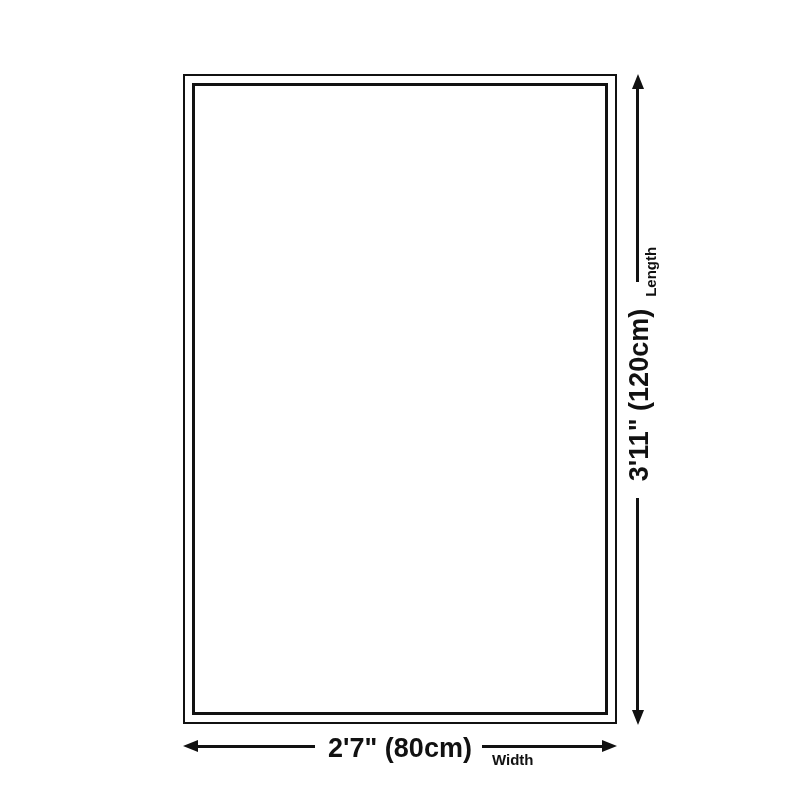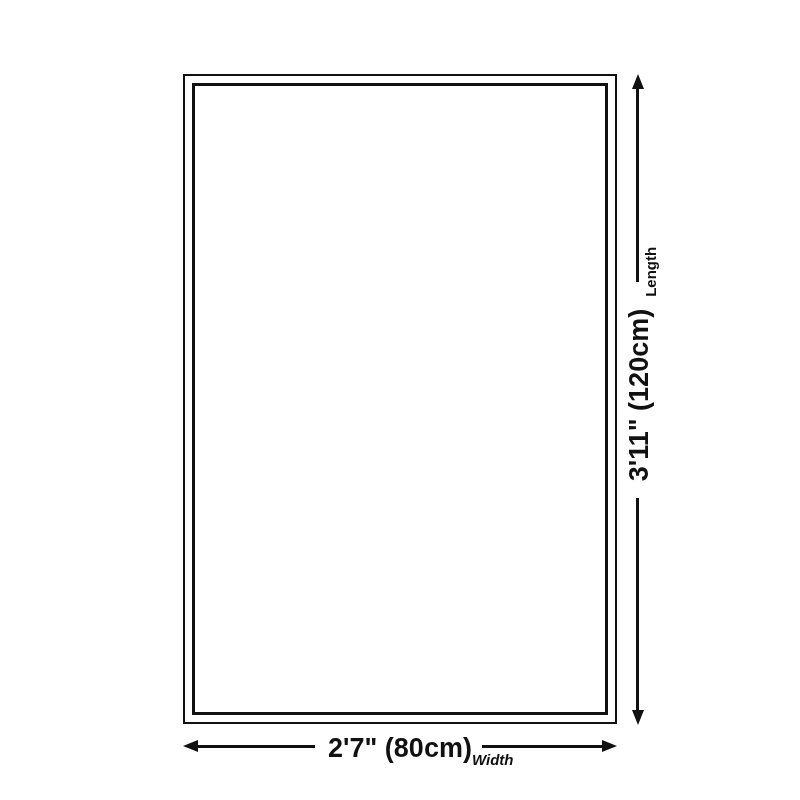--- a/index.html
+++ b/index.html
@@ -73,21 +73,21 @@
     position: relative;
     top: 8px;
   }
   .htext {
     position: absolute;
     left: 400px; top: 748px;
     transform: translate(-50%, -50%);
   }
   .hsub {
     position: absolute;
-    left: 472px; top: 751px; font-style: italic;
+    left: 492px; top: 751px;
   }
 </style>
 </head>
 <body>
 
 <div class="canvas">
 
   <div class="rug-outer">
     <div class="rug-inner"></div>
   </div>

